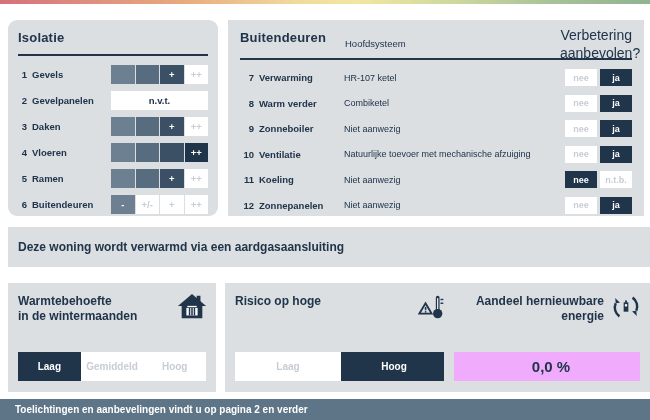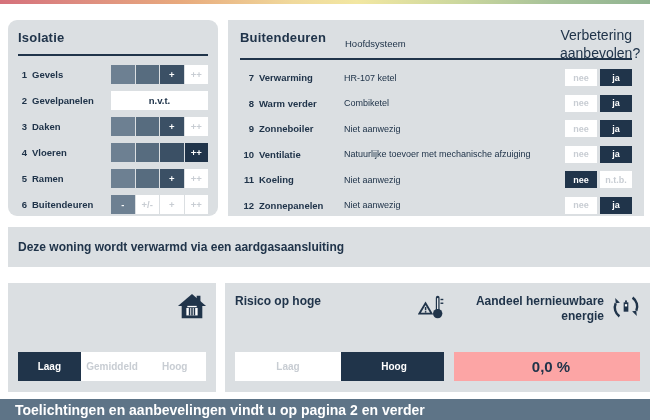--- a/index.html
+++ b/index.html
@@ -55,26 +55,26 @@
   #card1 { left:8px;   width:208px; }
   #card2 { left:225px; width:232px; }
   #card3 { left:444px; width:206px;text-align:right; }
   .card-title { font-size:12px; font-weight:bold; line-height:1.25; color:#20344a; padding-right:36px; }
   .card-icon { position:absolute; top:9px; right:9px; width:30px; height:30px; }
   .btn-row { position:absolute; bottom:11px; left:10px; right:10px; display:flex; }
   .cbtn { flex:1; height:29px; display:flex; align-items:center; justify-content:center;
           font-size:10px; font-weight:bold; }
   .cbtn.on  { background:#20344a; color:#fff; }
   .cbtn.off { background:#fff; color:#c8cdd3; }
-  .value-box { position:absolute; bottom:11px; left:10px; right:10px; height:29px; background:#fca5a5;
+  .value-box { position:absolute; bottom:11px; left:10px; right:10px; height:29px; background:#f0abfc;
                display:flex; align-items:center; justify-content:center;
                font-size:15px; font-weight:bold; color:#20344a;padding-left:8px; }
 
   .footer { position:absolute; top:399px; left:0; width:650px; height:21px; background:#5e7487;
-            color:#fff; font-size:14px; font-weight:bold; display:flex; align-items:center;
+            color:#fff; font-size:10px; font-weight:bold; display:flex; align-items:center;
             padding-left:15px; }
 </style>
 </head>
 <body>
 
 <div class="page">
 
   <div class="grad"></div>
 
   <section class="panel" id="isolatie">
@@ -204,20 +204,24 @@
           </div>
         </div>
       </div>
   </section>
 
   <div class="band">
     <span>Deze woning wordt verwarmd via een aardgasaansluiting</span>
   </div>
 
   <section class="card" id="card1">
+    <div class="card-title" id="card1-title">
+        <div>Warmtebehoefte</div>
+        <div>in de wintermaanden</div>
+      </div>
     <svg class="card-icon" viewBox="0 0 32 32">
       <rect x="21" y="4" width="4" height="8" fill="#20344a"></rect>
       <polygon points="16,2 31,15 1,15" fill="#20344a"></polygon>
       <rect x="5" y="13" width="22" height="15" fill="#20344a"></rect>
       <rect x="10" y="17" width="12" height="8" fill="#fff"></rect>
       <rect x="12.6" y="17" width="1.6" height="8" fill="#20344a"></rect>
       <rect x="15.2" y="17" width="1.6" height="8" fill="#20344a"></rect>
       <rect x="17.8" y="17" width="1.6" height="8" fill="#20344a"></rect>
       <rect x="11" y="14.8" width="10" height="1.4" fill="#fff"></rect>
     </svg>

